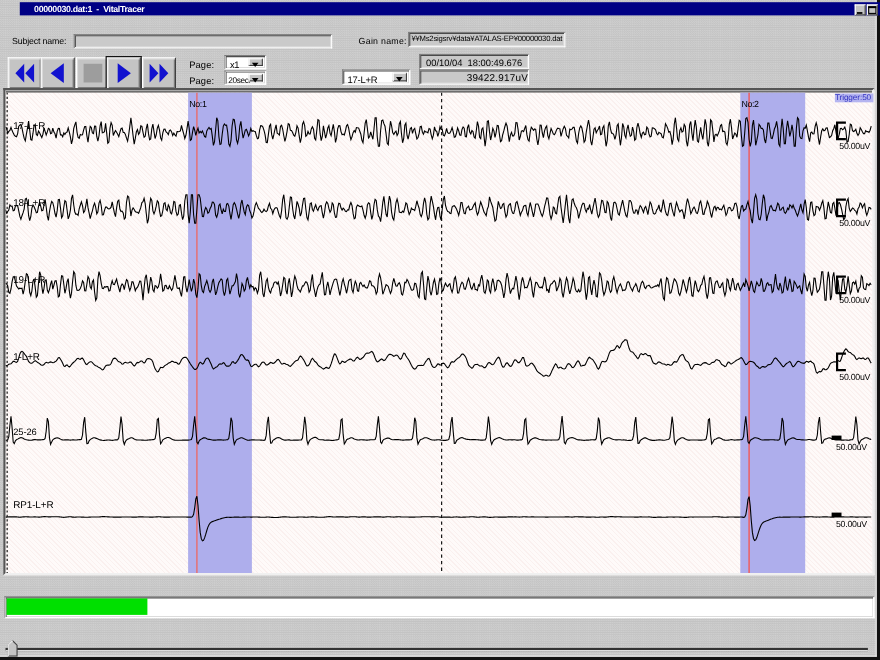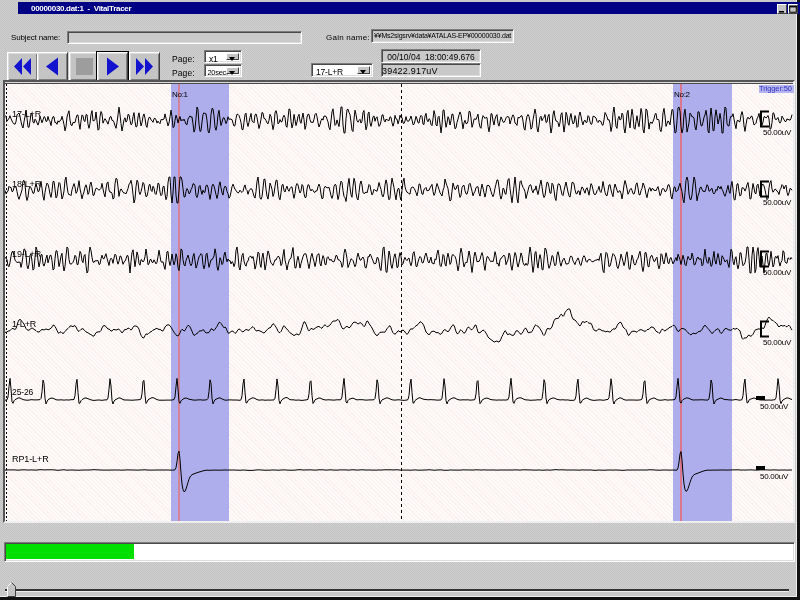--- a/index.html
+++ b/index.html
@@ -93,21 +93,21 @@
       <div class="ca"></div>
     </div>
  <div class="combo" style="left:311px;top:63px;width:60px;height:12px;">
       <div class="cv">17-L+R</div>
       <div class="ca"></div>
     </div>
 
  <div class="sunk" style="left:381px;top:49px;width:98px;height:12px;background:#c9c9c9;text-align:center;">
    <div style="font-size:8.5px;margin-top:2px;">00/10/04&nbsp; 18:00:49.676</div>
     </div>
- <div class="sunk" style="left:381px;top:63px;width:98px;height:12px;background:#c9c9c9;text-align:left;">
+ <div class="sunk" style="left:381px;top:63px;width:98px;height:12px;background:#c9c9c9;text-align:right;">
    <div style="font-size:9px;letter-spacing:0.2px;margin-top:1.5px;">39422.917uV</div>
     </div>
 
  <div style="position:absolute;left:3px;top:80px;width:788px;height:439px;
    border-top:2px solid #555;border-left:2px solid #555;border-bottom:2px solid #efefef;border-right:2px solid #efefef;
    box-shadow:inset 0 1px 0 #d9d9d9, inset 0 2px 0 #4a4a4a;
    background:#fefaf9;
    background-image:repeating-linear-gradient(45deg, rgba(244,224,222,0.38) 0 1px, rgba(255,255,255,0) 1px 3px);">
   <svg width="788" height="437" style="position:absolute;left:0;top:2px;" font-family="Liberation Sans, sans-serif">
 

